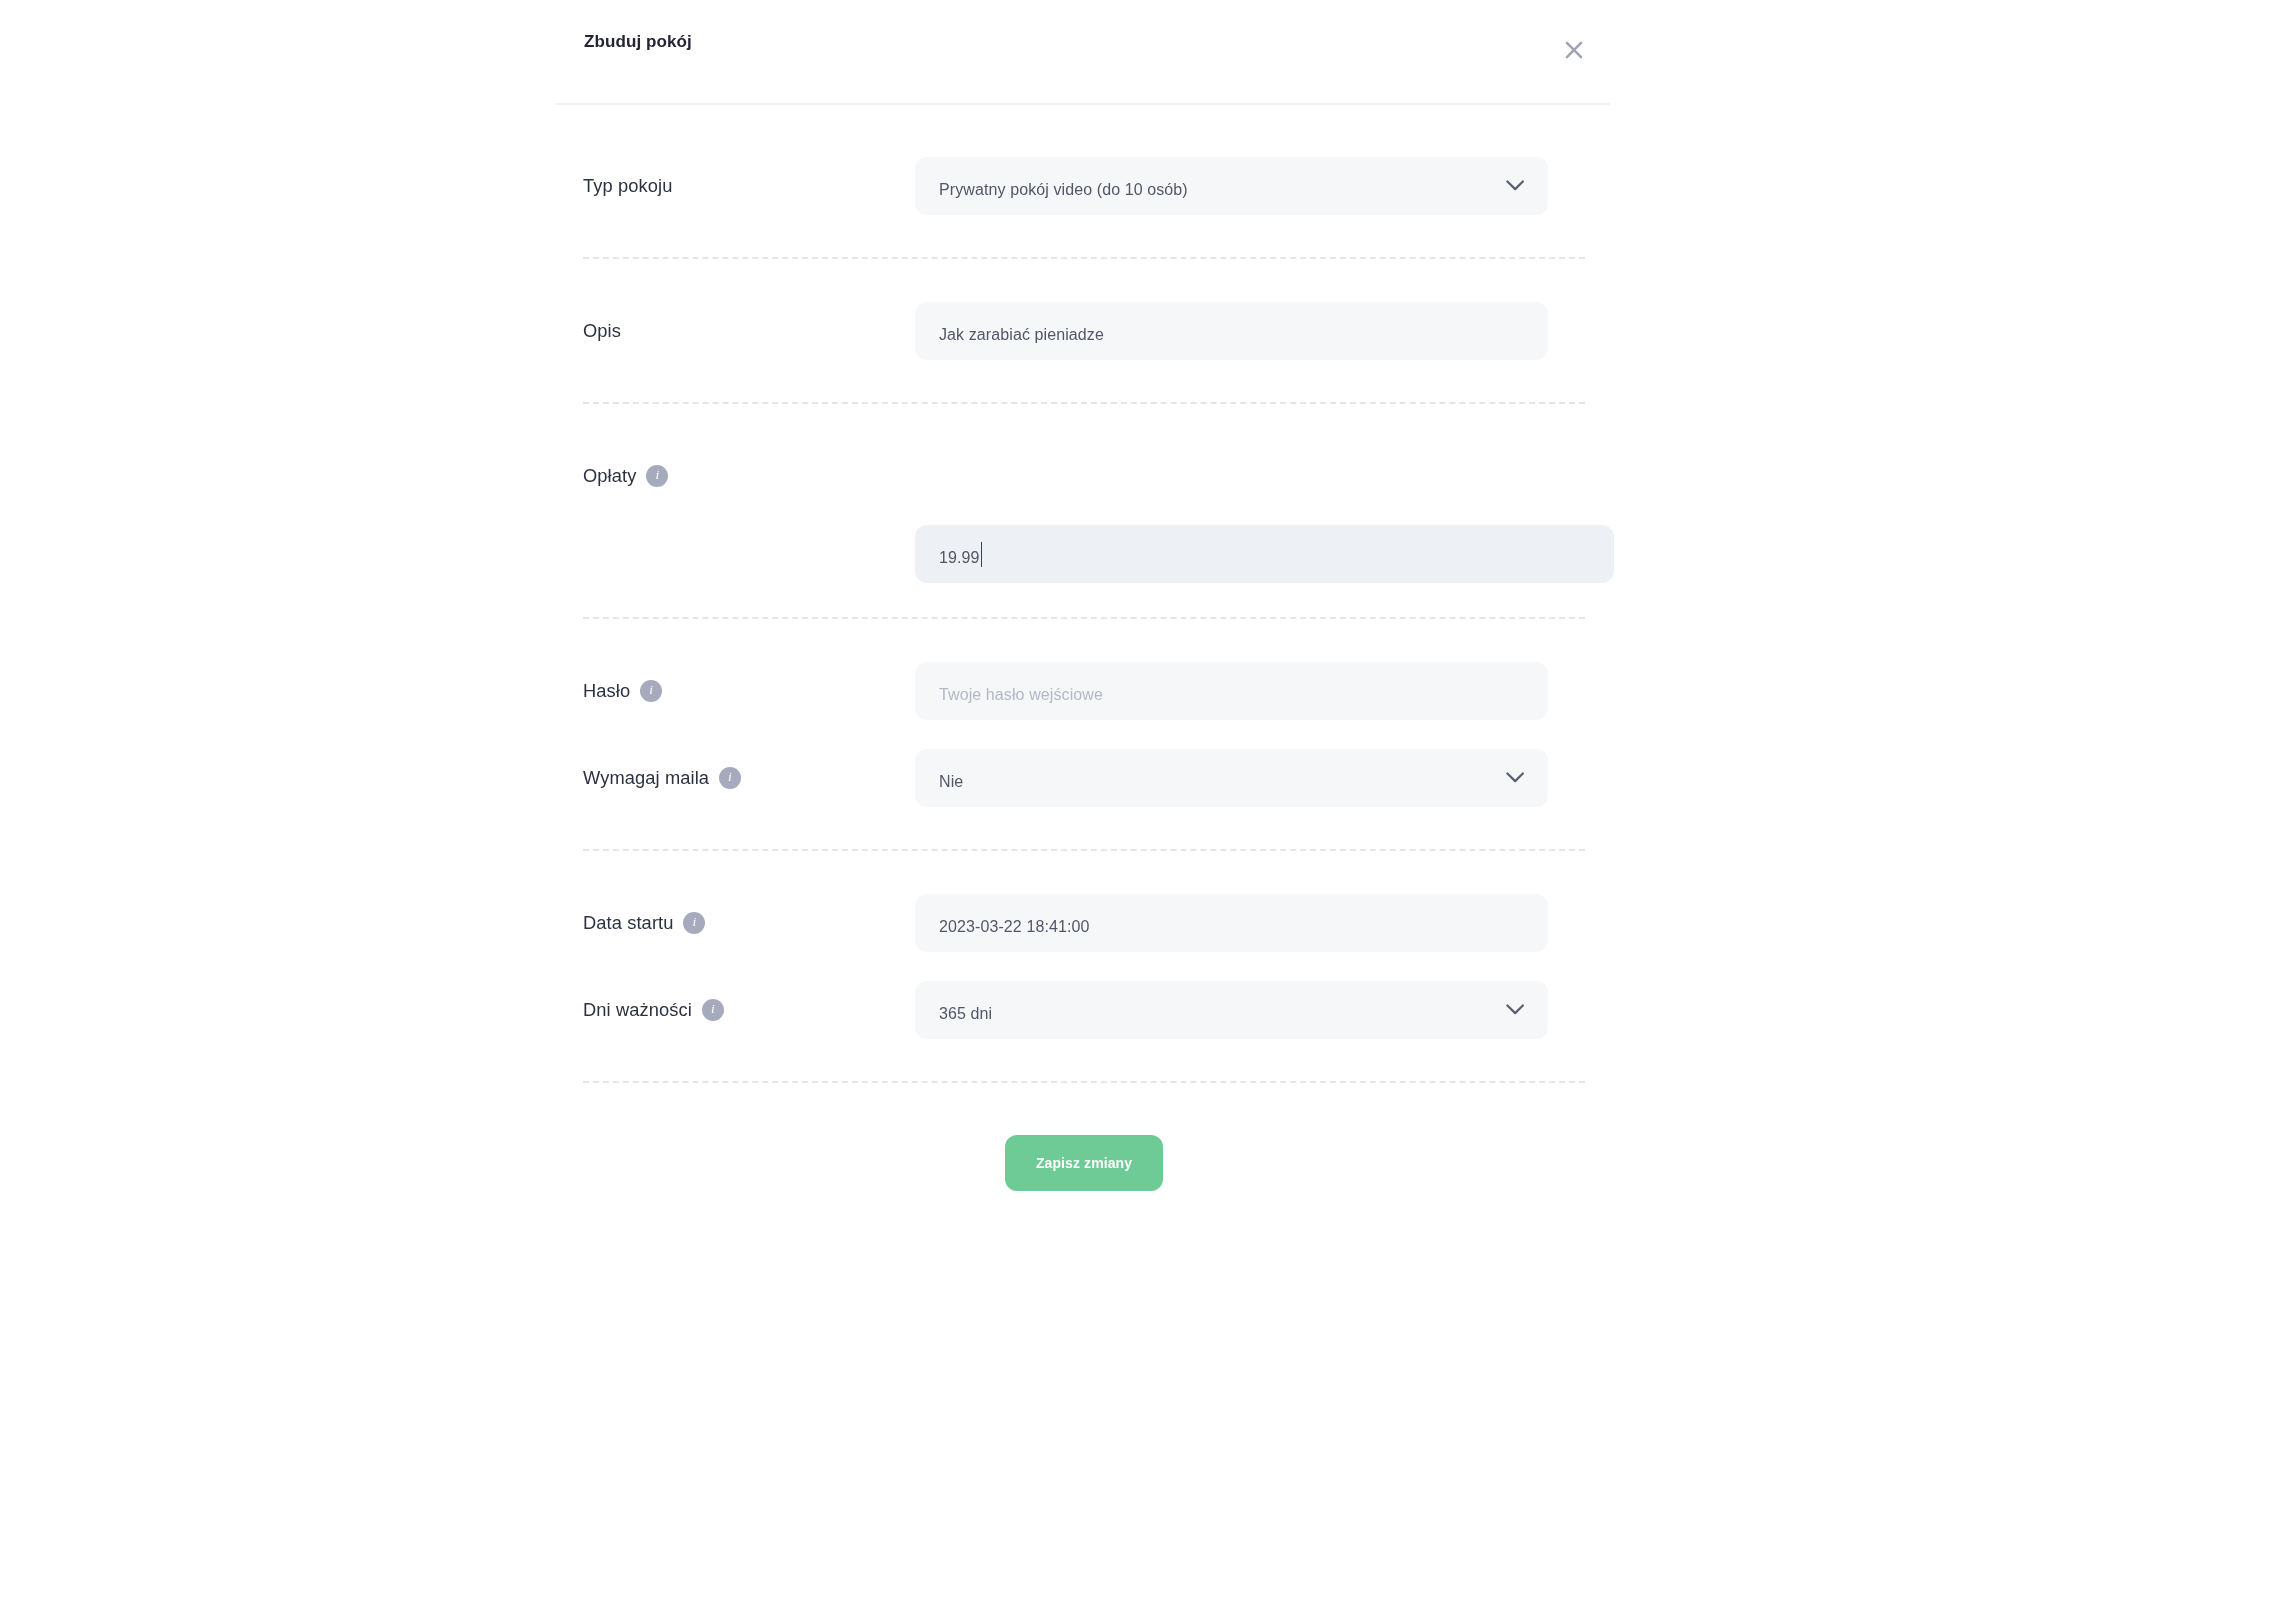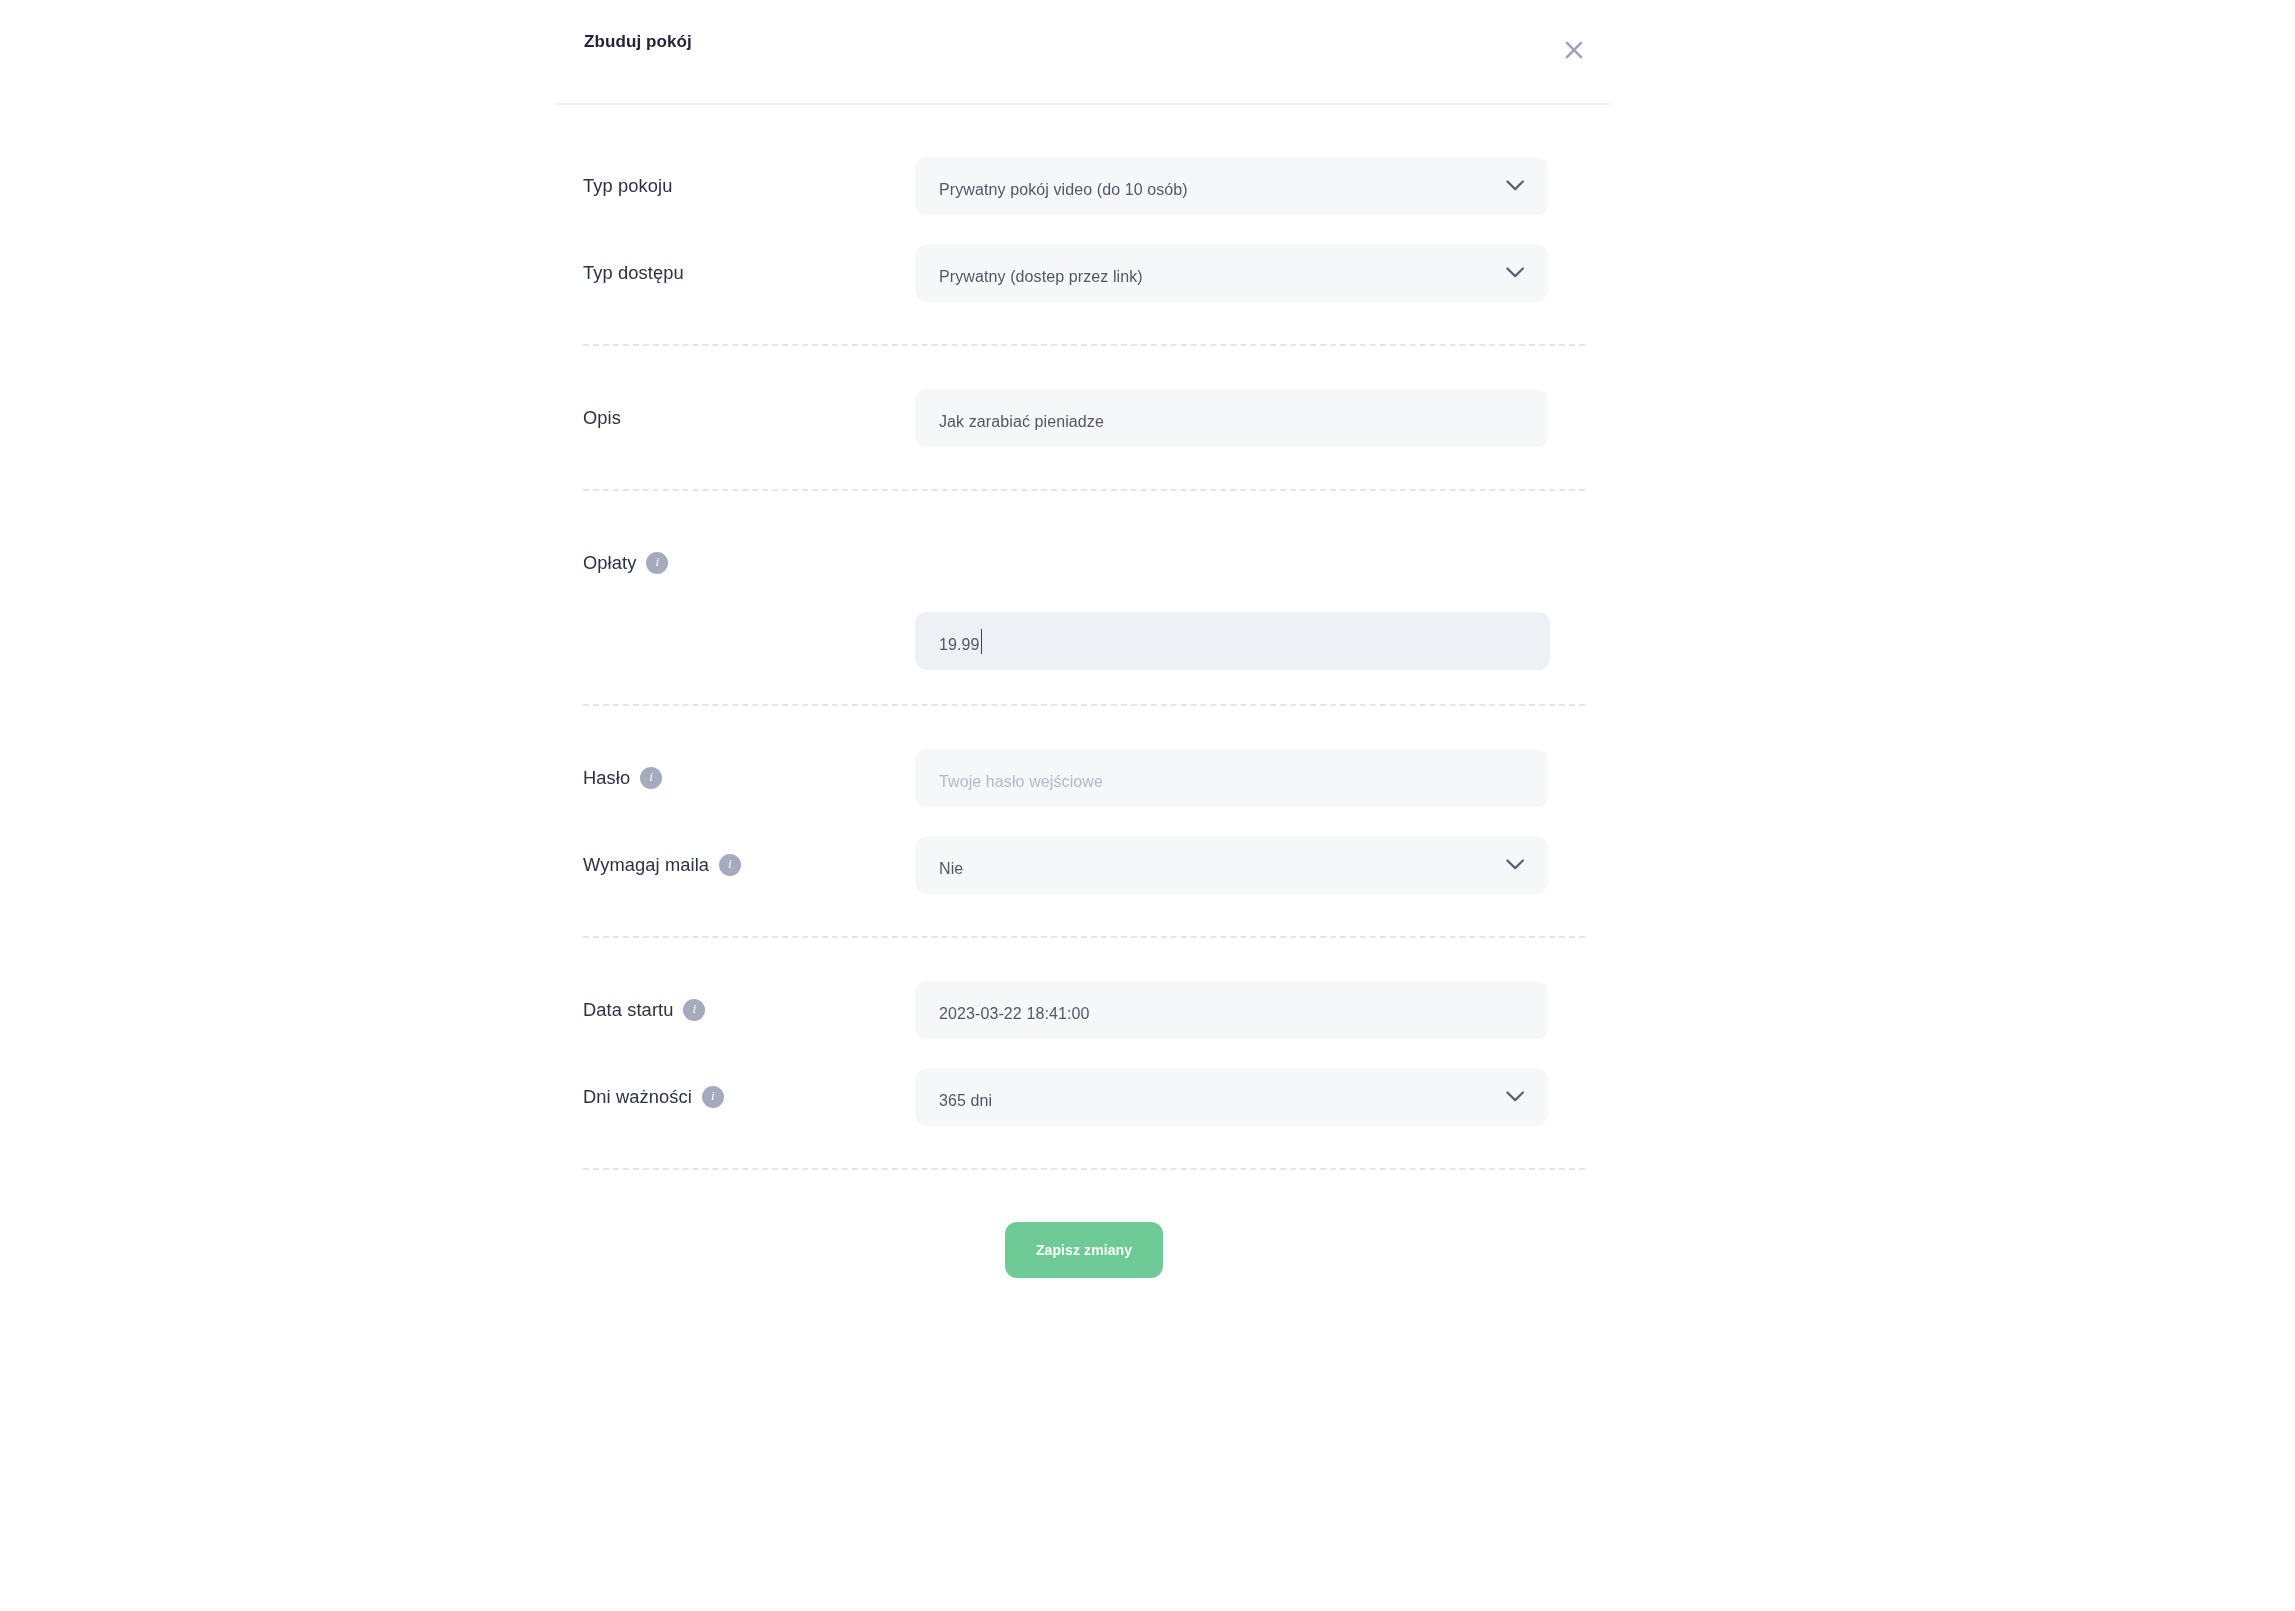--- a/index.html
+++ b/index.html
@@ -126,21 +126,21 @@
     height: 58px;
     background: #F6F7F9;
     border-radius: 12px;
     display: flex;
     align-items: center;
     padding: 0 24px;
     cursor: pointer;
   }
   .field.focused {
     background: #EDF0F5;
-    width: 635px;
+    width: 699px;
   }
   .field-value {
     font-size: 16px;
     color: #525768;
     letter-spacing: 0.1px;
     white-space: nowrap;
     margin-top: 8px;
   }
   .field-value.placeholder { color: #B4B8C6; }
 
@@ -225,35 +225,20 @@
             <span class="field-value">Prywatny pokój video (do 10 osób)</span>
             <span class="chev">
               <svg width="18.3" height="11.3" viewBox="0 0 26 16" aria-hidden="true">
                 <path d="M2 2 L13 13 L24 2" fill="none" stroke="#5A5F73" stroke-width="3.2" stroke-linecap="round" stroke-linejoin="round"></path>
               </svg>
             </span>
           </div>
         </div>
       </div>
 
-      <div class="row">
-        <div class="label-cell">
-          <span class="label-text">Typ dostępu</span>
-        </div>
-        <div class="field-cell">
-          <div class="field">
-            <span class="field-value">Prywatny (dostep przez link)</span>
-            <span class="chev">
-              <svg width="18.3" height="11.3" viewBox="0 0 26 16" aria-hidden="true">
-                <path d="M2 2 L13 13 L24 2" fill="none" stroke="#5A5F73" stroke-width="3.2" stroke-linecap="round" stroke-linejoin="round"></path>
-              </svg>
-            </span>
-          </div>
-        </div>
-      </div>
     </div>
 
     <div class="spacer-md"></div>
     <div class="sep"></div>
     <div class="spacer-md"></div>
 
     <div class="group">
 
       <div class="row">
         <div class="label-cell">

